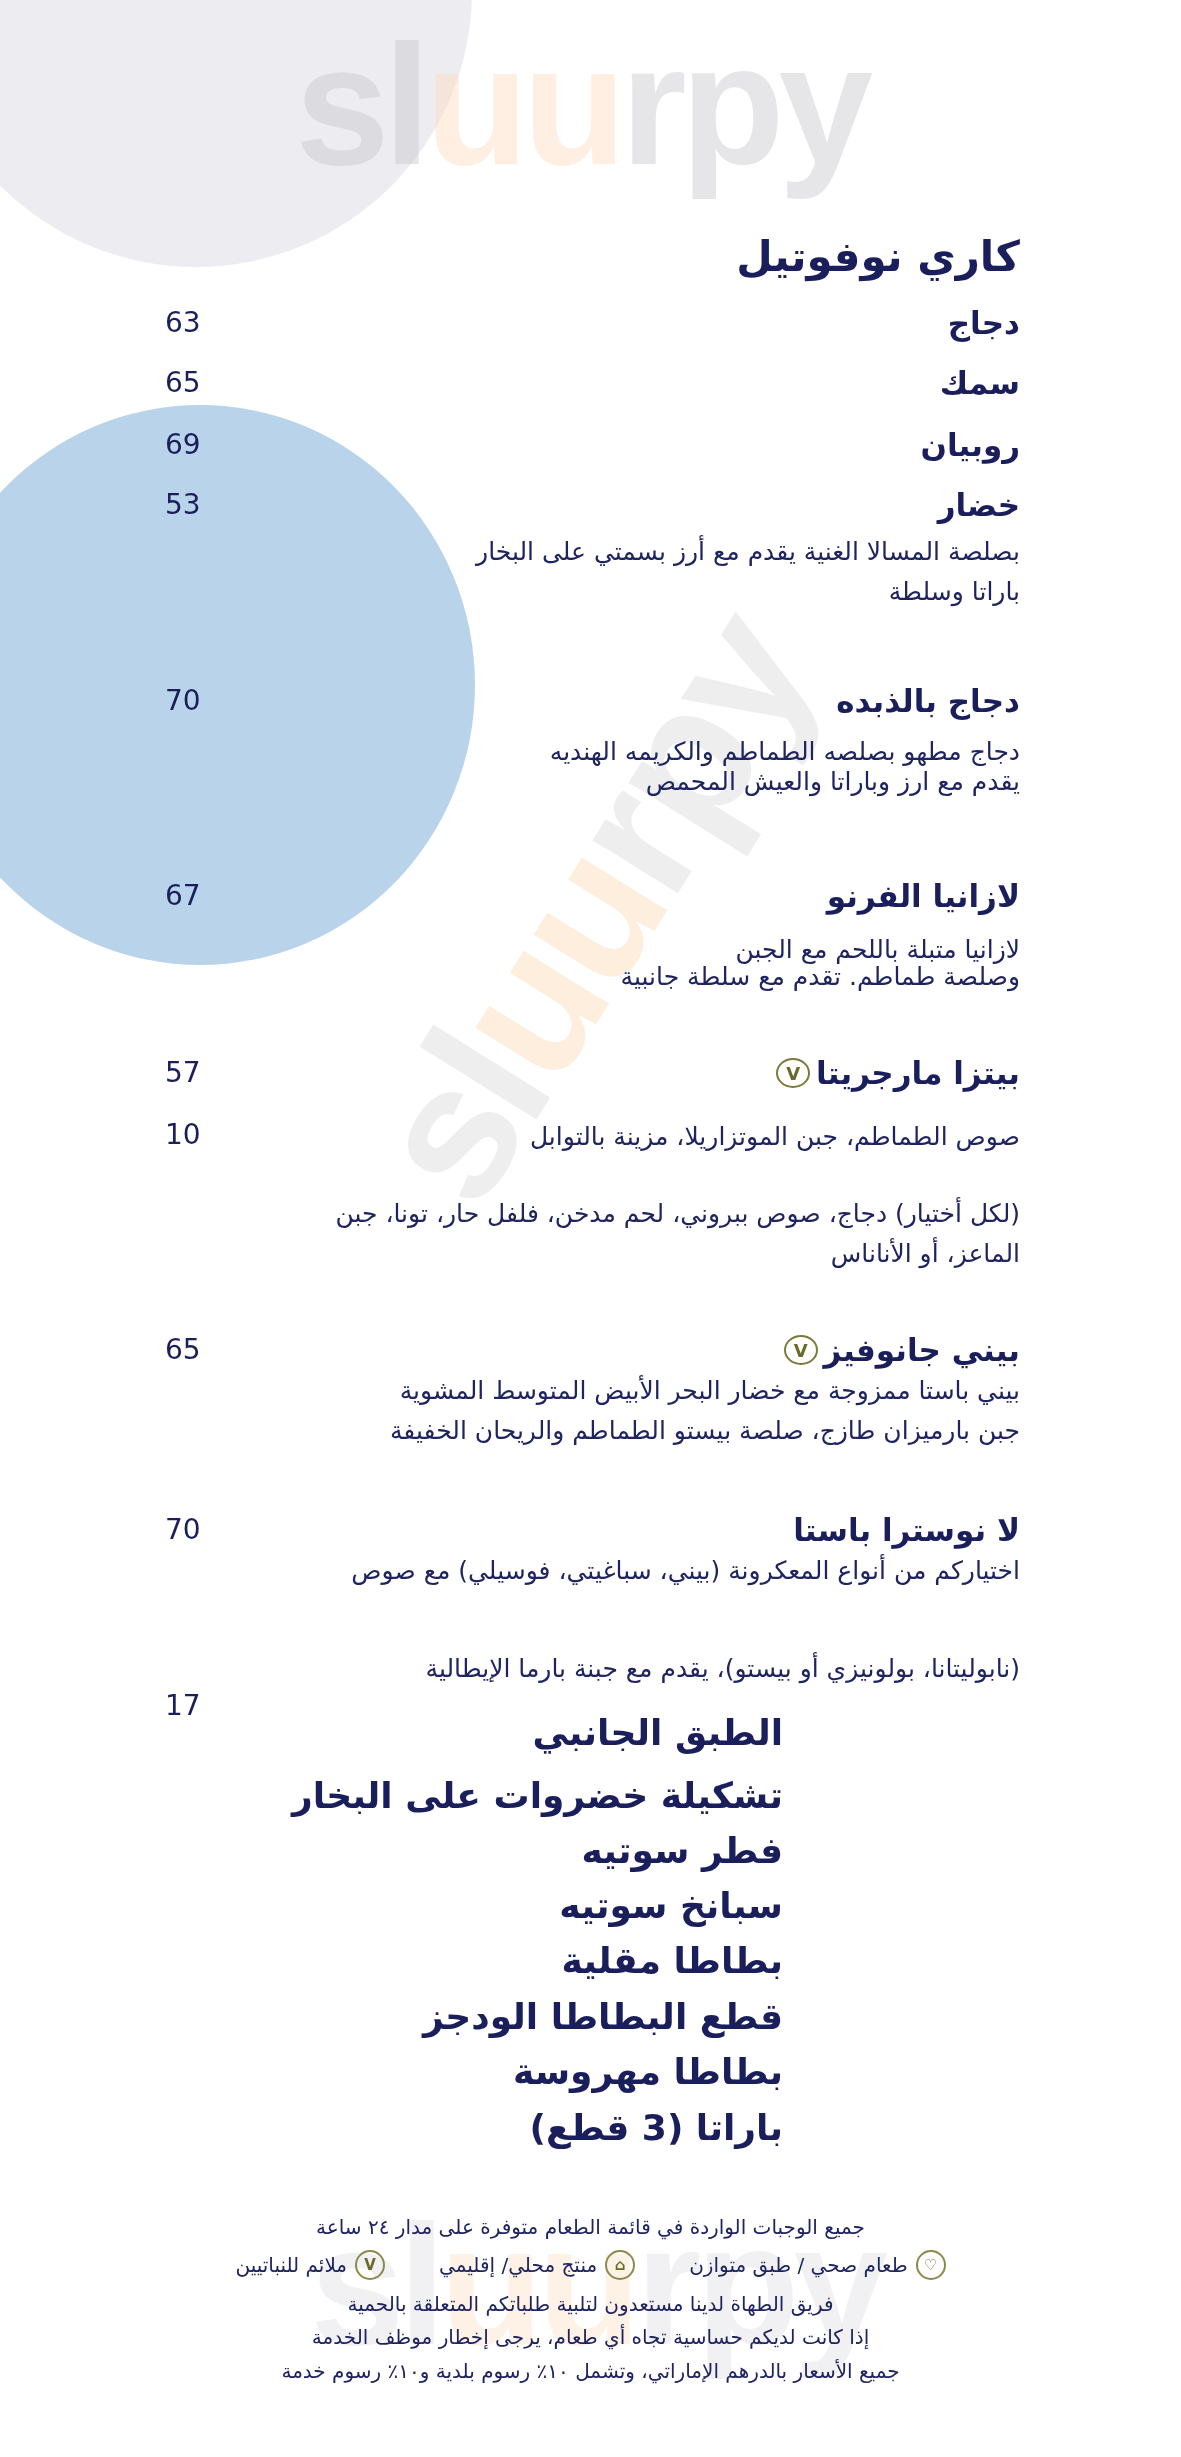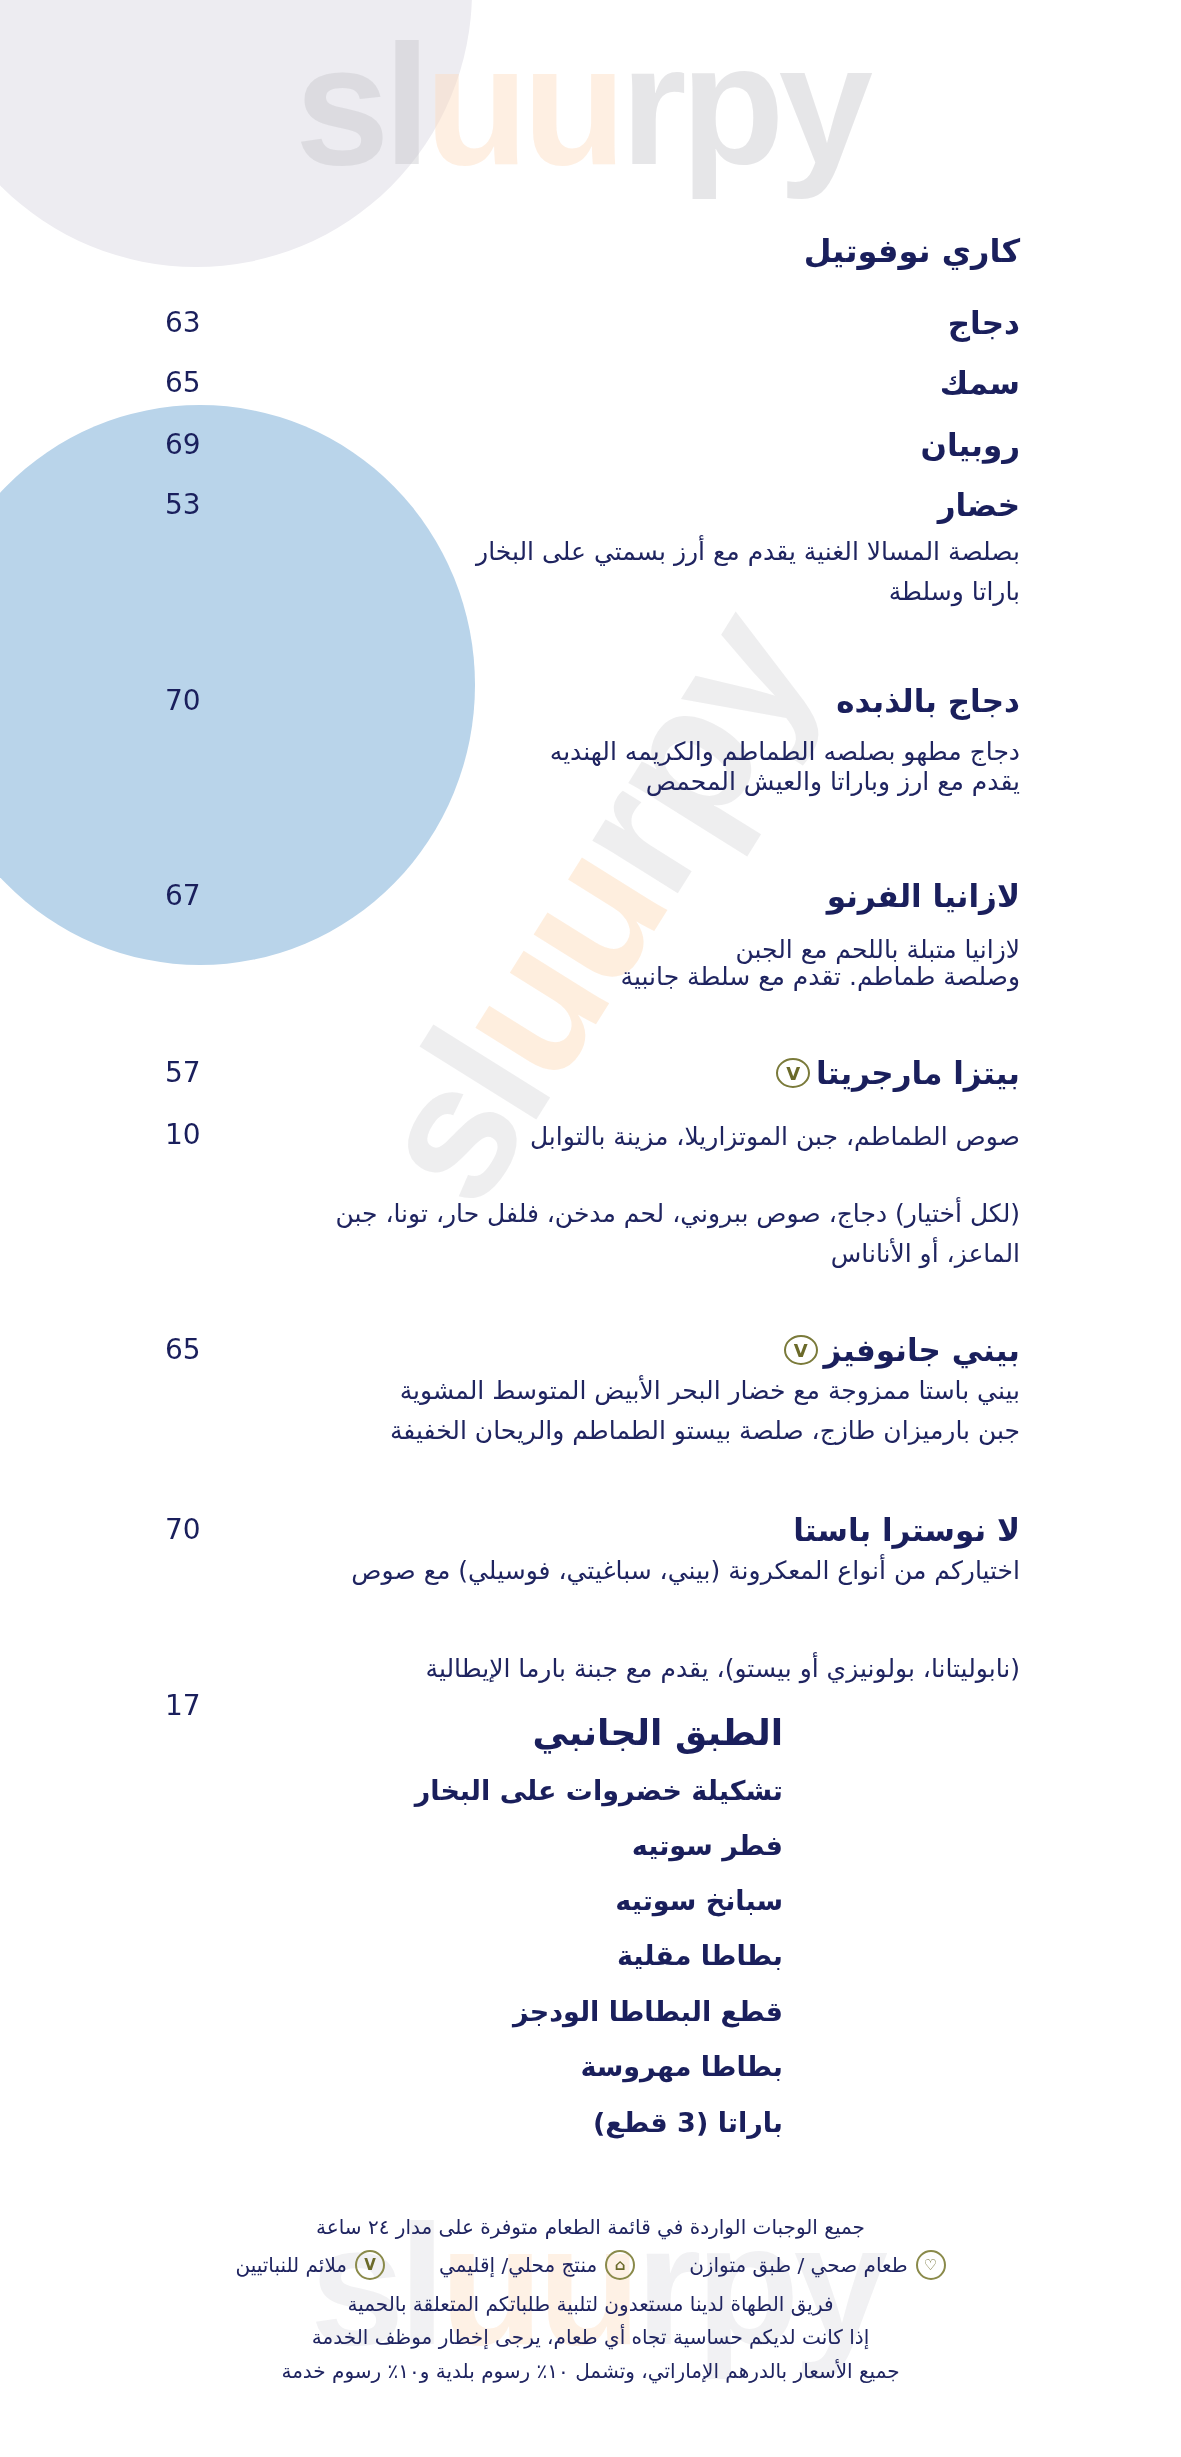--- a/index.html
+++ b/index.html
@@ -21,25 +21,25 @@
   .wm-mid .g { color: rgba(205,205,210,0.35); }
   .wm-mid .o { color: rgba(252,205,160,0.35); }
   .wm-bot { left: 310px; top: 2200px; font-size: 170px; letter-spacing: -6px; line-height: 1; }
   .wm-bot .g { color: rgba(215,215,220,0.35); }
   .wm-bot .o { color: rgba(252,215,180,0.35); }
 
   .abs { position: absolute; z-index: 2; direction: rtl; white-space: nowrap; }
   .r1020 { right: 161px; text-align: right; }
   .r783 { right: 398px; text-align: right; margin-top: 30px; }
 
-  .section-title { font-size: 32px; font-weight: bold; color: #1a1f5c; }
+  .section-title { font-size: 42px; font-weight: bold; color: #1a1f5c; }
   .item-name { font-size: 31px; font-weight: bold; color: #1a1f5c; display: flex; align-items: center; gap: 6px; }
   .item-desc { font-size: 25px; color: #1f2460; line-height: 40px; }
   .price { position: absolute; z-index: 2; left: 165px; font-size: 28px; color: #1a1f5c; font-family: "DejaVu Sans", sans-serif; }
-  .side-item { font-size: 27px; font-weight: bold; color: #1a1f5c; }
+  .side-item { font-size: 36px; font-weight: bold; color: #1a1f5c; }
 
   .veg-badge {
     display: inline-flex; align-items: center; justify-content: center;
     width: 34px; height: 30px; border: 2px solid #7a7a3a; border-radius: 50%;
     color: #6b6a2a; font-size: 18px; font-weight: bold; font-family: "DejaVu Sans", sans-serif;
     box-sizing: border-box;
   }
 
   .footer { position: absolute; z-index: 2; left: 0; width: 1181px; text-align: center; direction: rtl; color: #1f2460; font-size: 20px; }
   .legend { display: flex; justify-content: center; align-items: center; gap: 10px; direction: rtl; }

